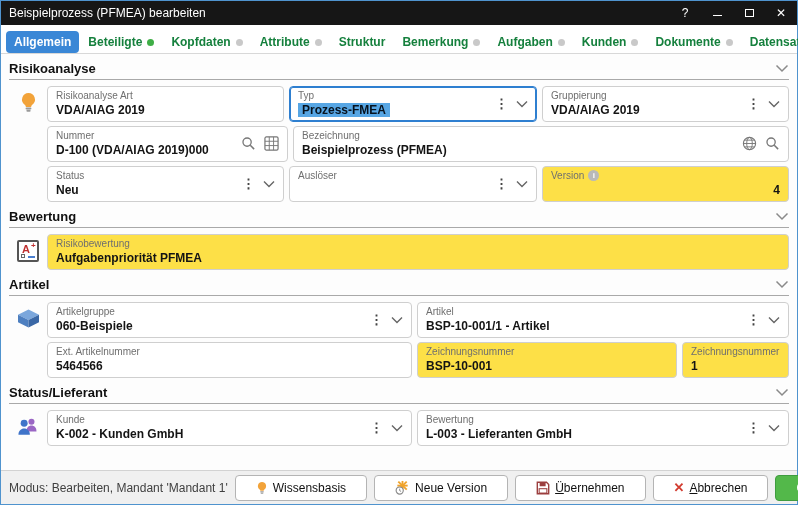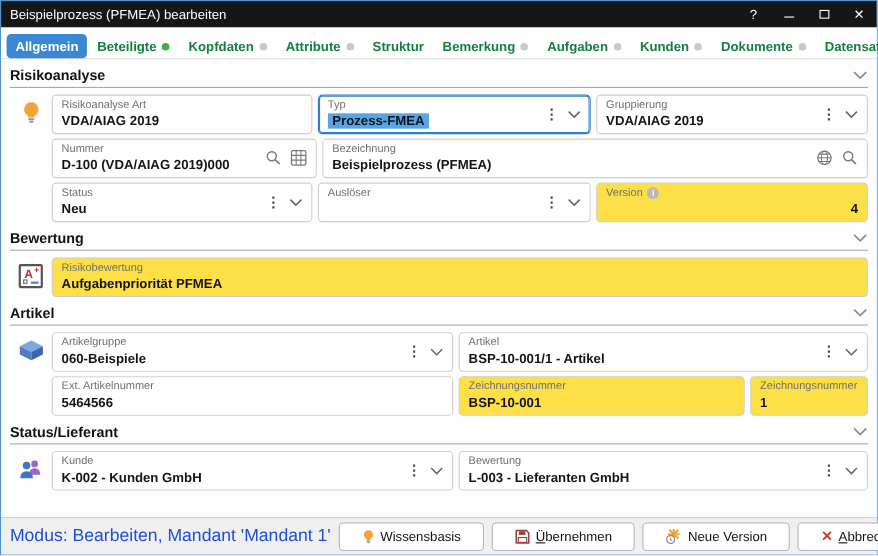--- a/index.html
+++ b/index.html
@@ -45,21 +45,21 @@
 .dots3{font-size:13px;font-weight:700;color:#444;line-height:1}
 .info-i{width:11px;height:11px;border-radius:50%;background:#b9b9b9;color:#fff;font-size:8px;display:inline-flex;align-items:center;justify-content:center;font-weight:700;font-style:normal}
 
 .aplus{width:22px;height:22px;border:2px solid #555;border-radius:2px;position:relative;display:block;background:#fff}
 .aplus-a{position:absolute;top:-1px;left:3px;color:#c03030;font-weight:700;font-size:11px}
 .aplus-plus{font-size:8px;vertical-align:super;margin-left:1px}
 .aplus-sq{position:absolute;left:2px;bottom:2px;width:4px;height:4px;border:1px solid #666}
 .aplus-dash{position:absolute;left:9px;bottom:2px;width:7px;height:2px;background:#4a7fd0}
 
 .footer{flex:0 0 34px;background:#f0f0f0;border-top:1px solid #d2d2d2;display:flex;align-items:center;padding:0 8px;gap:7px}
-.status{font-size:16px;color:#1d4ed8;flex:1;white-space:nowrap}
+.status{font-size:12px;color:#404040;flex:1;white-space:nowrap}
 .btn{height:26px;background:#fff;border:1px solid #b4b4b4;border-radius:4px;display:flex;align-items:center;gap:5px;padding:0 20px;font-size:12px;color:#111;white-space:nowrap}
 .btn u{text-decoration:underline}
 .btn-ok{background:#53b84a;border-color:#3f9c3f;color:#fff;width:64px;justify-content:center;font-weight:700;}
 .x-red{color:#d23b2f;font-weight:700;font-size:13px;line-height:1}
 svg{display:block}
 </style>
 </head>
 <body>
 
 <div class="window">
@@ -422,47 +422,47 @@
     <span class="status">Modus: Bearbeiten, Mandant 'Mandant 1'</span>
     <button class="btn">
       <span>
           <svg width="12" height="14" viewBox="0 0 18 20">
             <path d="M9 1a6.2 6.2 0 0 0-3.6 11.2c.7.55 1.1 1.2 1.1 2h5c0-.8.4-1.45 1.1-2A6.2 6.2 0 0 0 9 1z" fill="#f2a33a"></path>
             <rect x="6.2" y="14.8" width="5.6" height="1.8" rx=".9" fill="#9a9a9a"></rect>
             <rect x="7" y="17" width="4" height="1.7" rx=".85" fill="#9a9a9a"></rect>
           </svg>
         </span>
       <span>Wissensbasis</span>
-    </button>
-    <button class="btn">
-      <span>
-          <svg width="14" height="14" viewBox="0 0 16 16">
-            <path d="M1.5 1.5h10.5l2.5 2.5v10.5H1.5z" fill="#fff" stroke="#9c3f3f" stroke-width="1.6"></path>
-            <rect x="4.2" y="2.2" width="6.8" height="3.8" fill="#9c3f3f"></rect>
-            <rect x="3.6" y="8.8" width="8.8" height="5" fill="none" stroke="#9c3f3f" stroke-width="1.2"></rect>
-          </svg>
-        </span>
-      <span><u>Ü</u><span>bernehmen</span></span>
     </button>
     <button class="btn">
       <span>
           <svg width="15" height="15" viewBox="0 0 16 16">
             <g stroke="#f0a32a" stroke-width="2">
               <line x1="8" y1="1" x2="8" y2="11"></line>
               <line x1="2.5" y1="6" x2="13.5" y2="6"></line>
               <line x1="3.5" y1="1.8" x2="12.5" y2="10.2"></line>
               <line x1="12.5" y1="1.8" x2="3.5" y2="10.2"></line>
             </g>
             <circle cx="5" cy="11.2" r="3.8" fill="#fff" stroke="#888" stroke-width="1.2"></circle>
             <path d="M5 9.2v2.2l1.5.8" stroke="#888" fill="none"></path>
           </svg>
         </span>
       <span>Neue Version</span>
     </button>
     <button class="btn">
+      <span>
+          <svg width="14" height="14" viewBox="0 0 16 16">
+            <path d="M1.5 1.5h10.5l2.5 2.5v10.5H1.5z" fill="#fff" stroke="#9c3f3f" stroke-width="1.6"></path>
+            <rect x="4.2" y="2.2" width="6.8" height="3.8" fill="#9c3f3f"></rect>
+            <rect x="3.6" y="8.8" width="8.8" height="5" fill="none" stroke="#9c3f3f" stroke-width="1.2"></rect>
+          </svg>
+        </span>
+      <span><u>Ü</u><span>bernehmen</span></span>
+    </button>
+    <button class="btn">
       <span class="x-red">✕</span>
       <span><u>A</u><span>bbrechen</span></span>
     </button>
     <button class="btn btn-ok">
       <span>Ok</span>
     </button>
   </div>
 
 </div>
 

